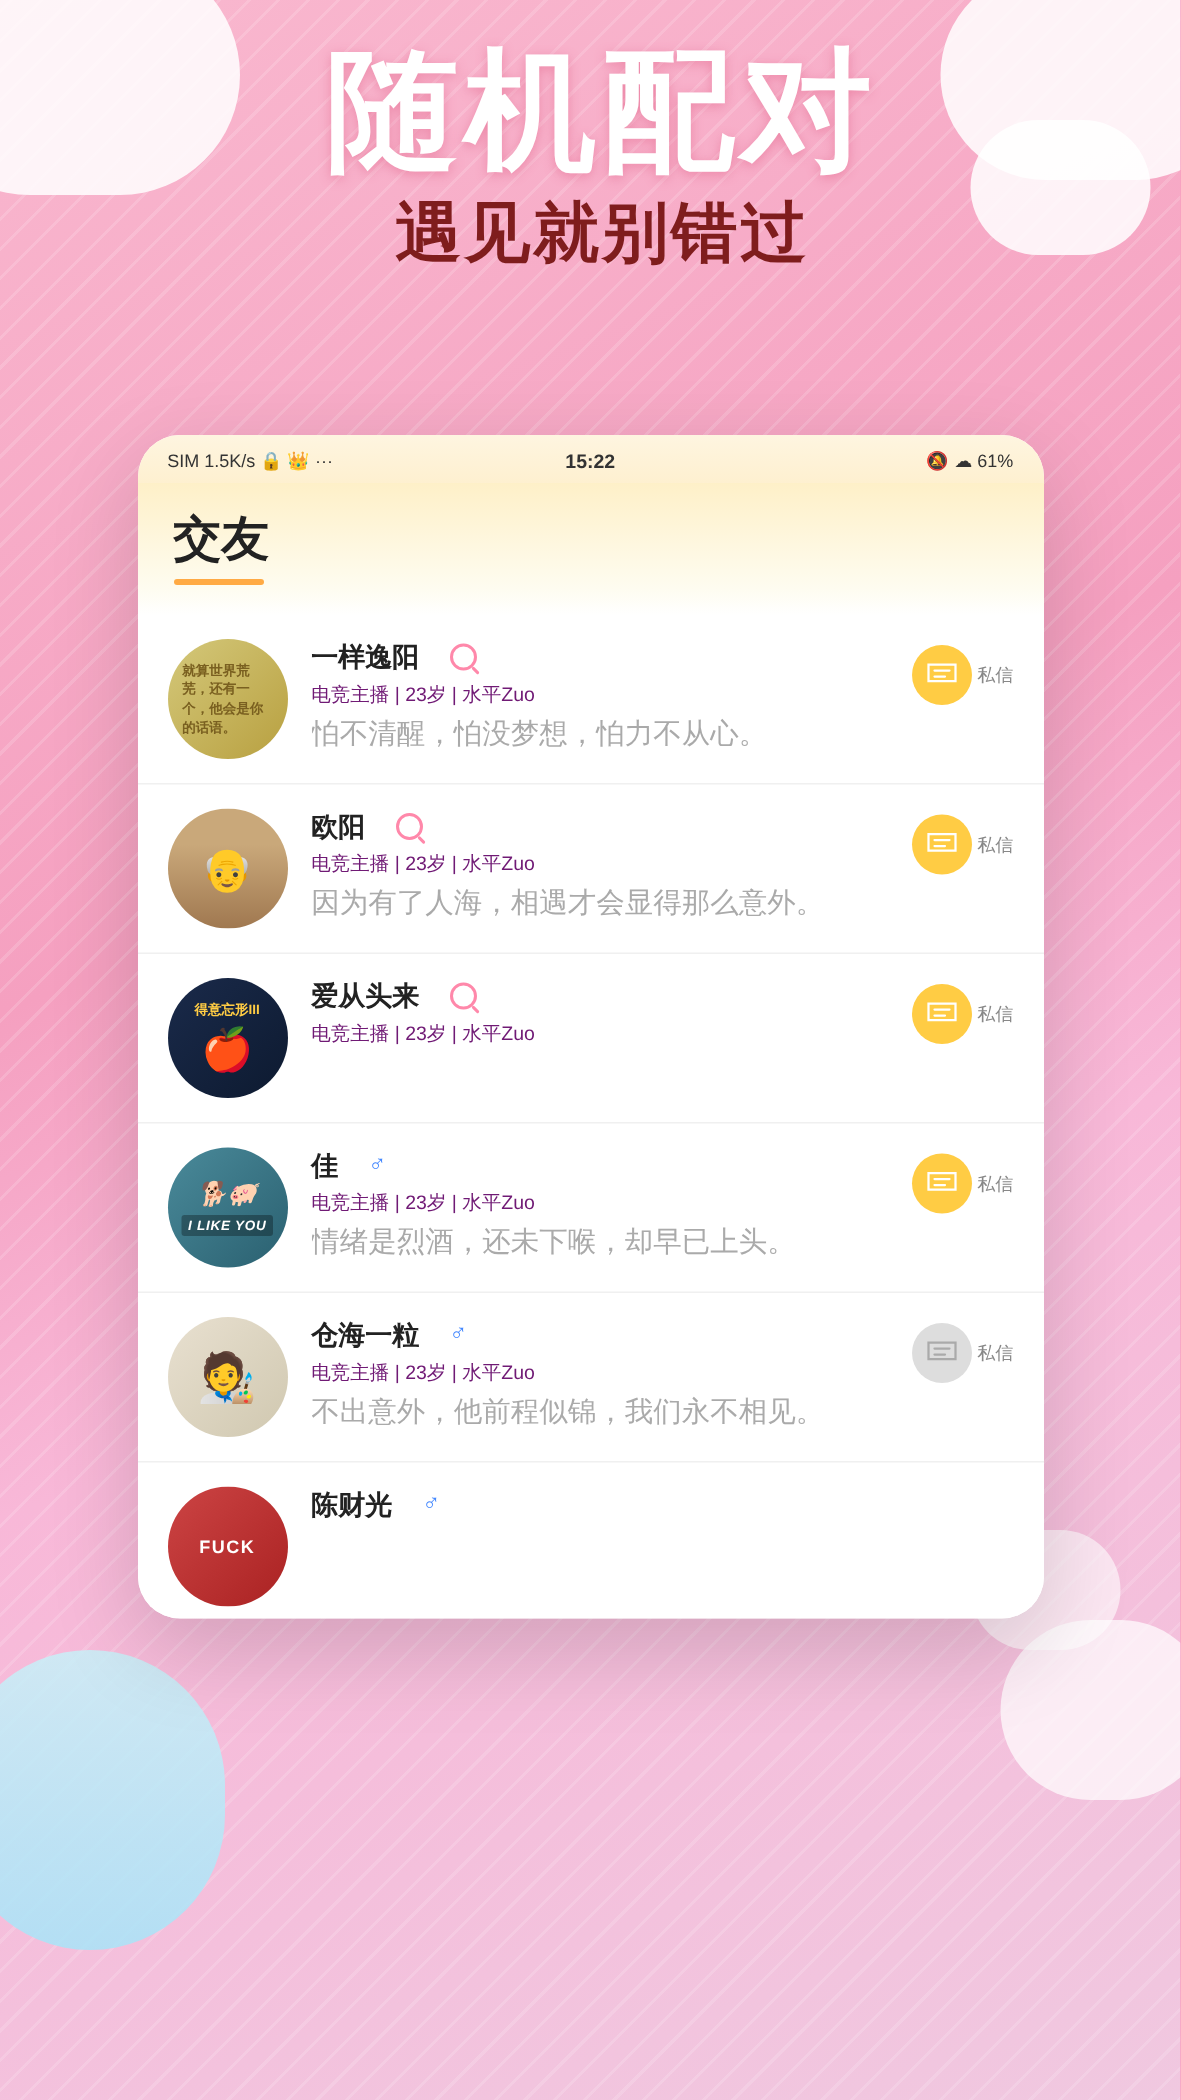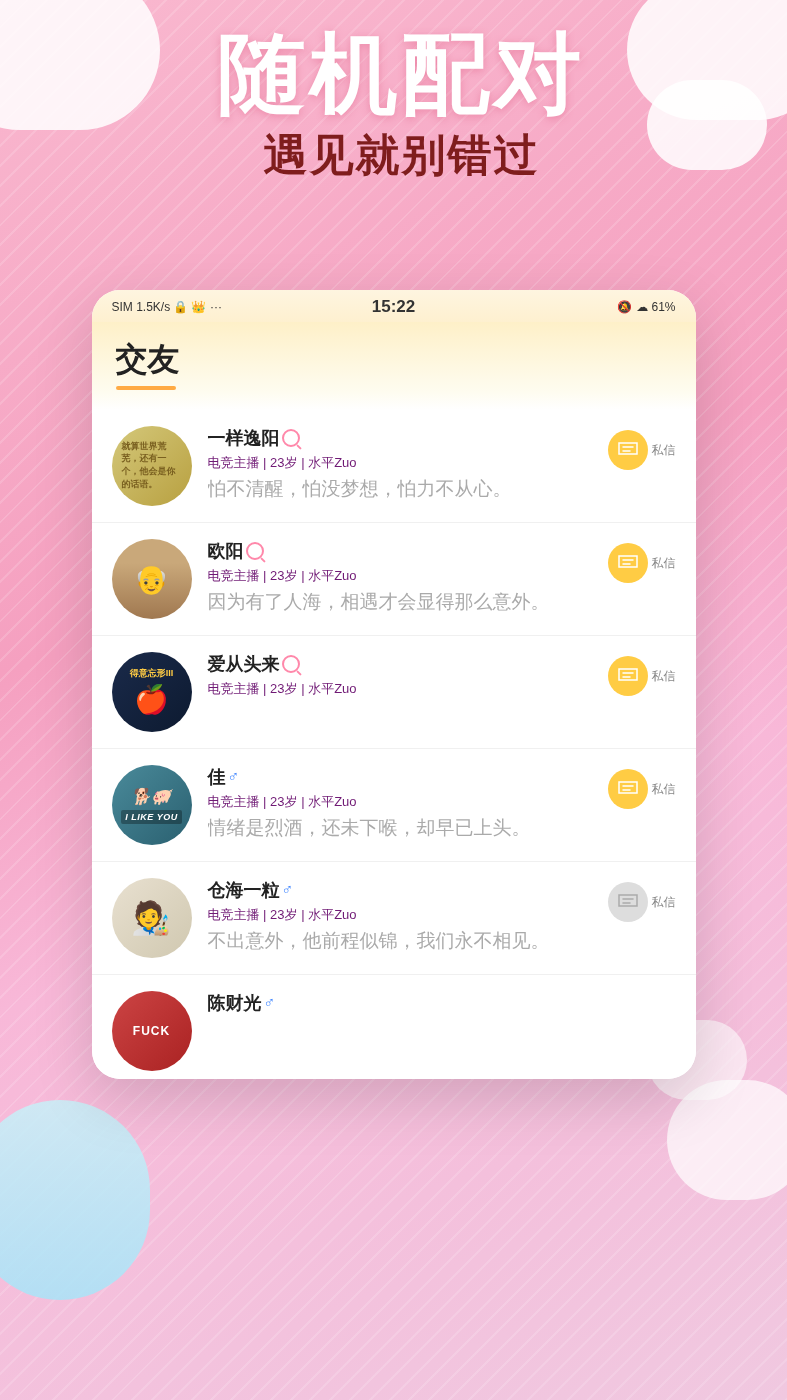--- a/index.html
+++ b/index.html
@@ -131,21 +131,21 @@
     }
 
     .status-left {
       display: flex;
       align-items: center;
       gap: 4px;
       font-size: 12px;
     }
 
     .status-time {
-      font-size: 17px;
+      font-size: 13px;
       font-weight: 600;
       position: absolute;
       left: 50%;
       transform: translateX(-50%);
     }
 
     .status-right {
       display: flex;
       align-items: center;
       gap: 4px;
@@ -199,21 +199,20 @@
       text-align: center;
       font-weight: bold;
     }
 
     .avatar-1 {
       background: linear-gradient(135deg, #d4c87a 0%, #b8a040 100%);
       color: #5a4000;
       font-size: 10px;
       padding: 6px;
       line-height: 1.3;
-      font-family: Liberation Mono, monospace;
     }
 
     .avatar-2 {
       background: linear-gradient(135deg, #8899aa 0%, #556677 100%);
       color: white;
       font-size: 13px;
       position: relative;
       overflow: hidden;
     }
 
@@ -245,21 +244,21 @@
     }
 
     .user-info {
       flex: 1;
       min-width: 0;
     }
 
     .user-name-row {
       display: flex;
       align-items: center;
-      gap: 2px;
+      gap: 20px;
       margin-bottom: 4px;
     }
 
     .user-name {
       font-size: 18px;
       font-weight: 600;
       color: #222;
     }
 
     .search-icon {

